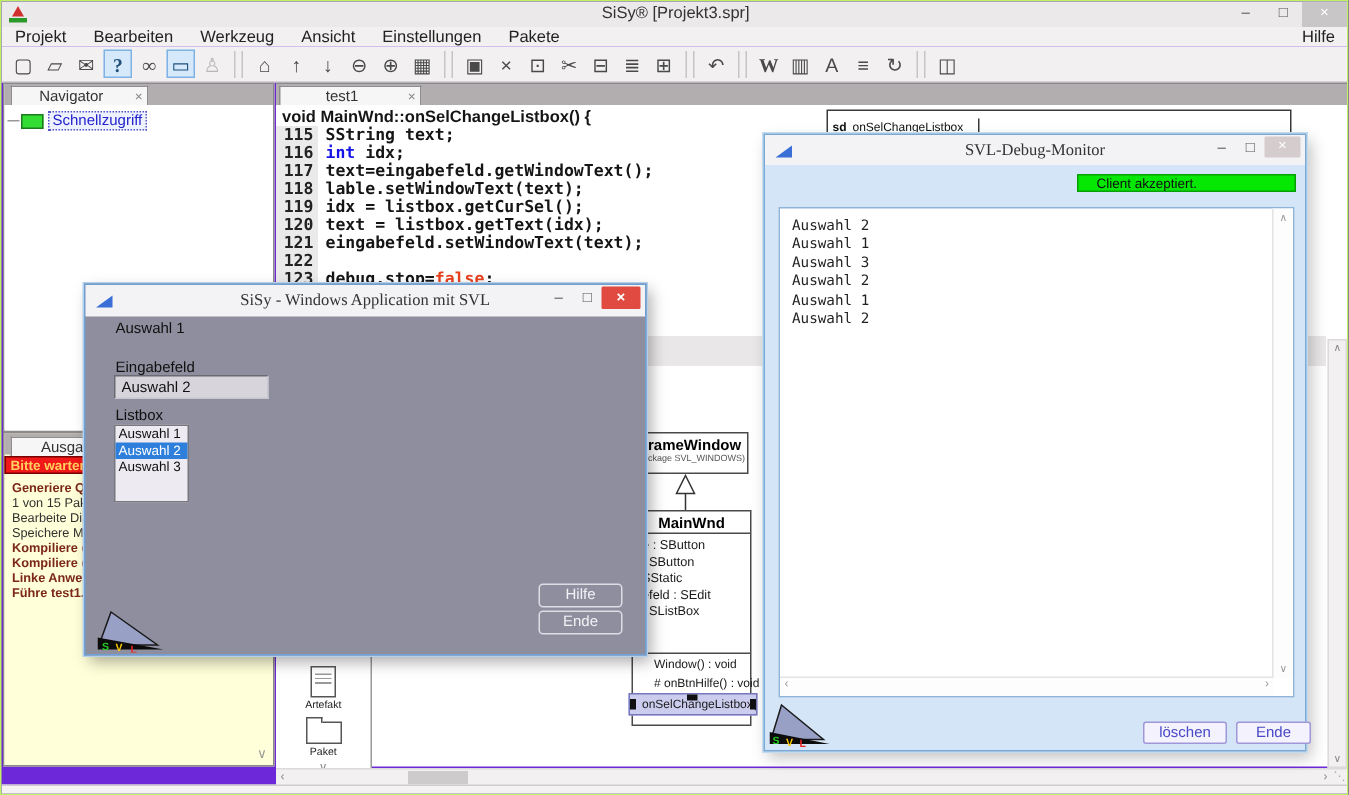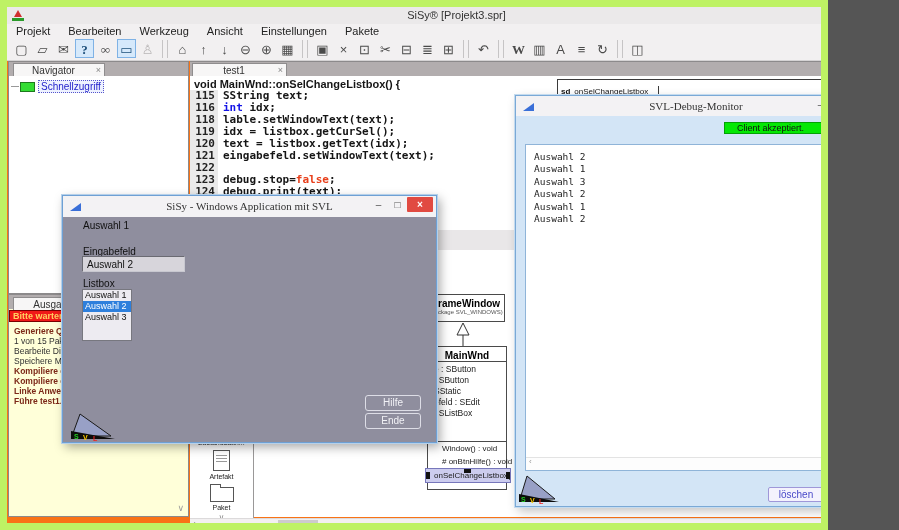--- a/index.html
+++ b/index.html
@@ -1,17 +1,17 @@
 <!DOCTYPE html>
 <html><head>
 <meta charset="utf-8">
 <style>
   html,body{margin:0;padding:0;background:#555;}
-  #app{position:relative;width:828px;height:530px;background:#f97316;
-       font-family:"Liberation Sans",sans-serif;border:7px solid #bef264;box-sizing:border-box;
+  #app{position:relative;width:899px;height:530px;background:#6d28d9;
+       font-family:"Liberation Sans",sans-serif;border:1px solid #bef264;box-sizing:border-box;
        overflow:hidden;}
   
   .titlebar{position:absolute;left:0;top:0;width:899px;height:17px;background:#ebe9ea;}
   .app-icon{position:absolute;left:5px;top:3px;width:12px;height:11px;}
   .app-icon::before{content:"";position:absolute;left:2px;top:0;border-left:4px solid transparent;border-right:4px solid transparent;border-bottom:7px solid #d03030;}
   .app-icon::after{content:"";position:absolute;left:0;bottom:0;width:12px;height:3px;background:#2a9a2a;}
   .title-text{position:absolute;left:0;right:0;top:2px;text-align:center;font-size:11px;color:#333;}
   .win-ctrls{position:absolute;right:2px;top:0;display:flex;height:17px;}
   .win-ctrl{width:25px;height:17px;text-align:center;line-height:16px;font-size:10px;color:#555;}
   .win-ctrl.close{background:#c9c6c7;color:#fff;width:30px;}
@@ -224,20 +224,24 @@
     <div class="code-lines" id="code-lines">
         <div class="code-row">
           <span class="lnum">115</span>
           <span class="ltext"><span>SString text;</span></span>
         </div>
         <div class="code-row">
           <span class="lnum">116</span>
           <span class="ltext"><span class="kw">int</span><span> idx;</span></span>
         </div>
         <div class="code-row">
+          <span class="lnum">117</span>
+          <span class="ltext"><span>text=eingabefeld.getWindowText();</span></span>
+        </div>
+        <div class="code-row">
           <span class="lnum">118</span>
           <span class="ltext"><span>lable.setWindowText(text);</span></span>
         </div>
         <div class="code-row">
           <span class="lnum">119</span>
           <span class="ltext"><span>idx = listbox.getCurSel();</span></span>
         </div>
         <div class="code-row">
           <span class="lnum">120</span>
           <span class="ltext"><span>text = listbox.getText(idx);</span></span>

